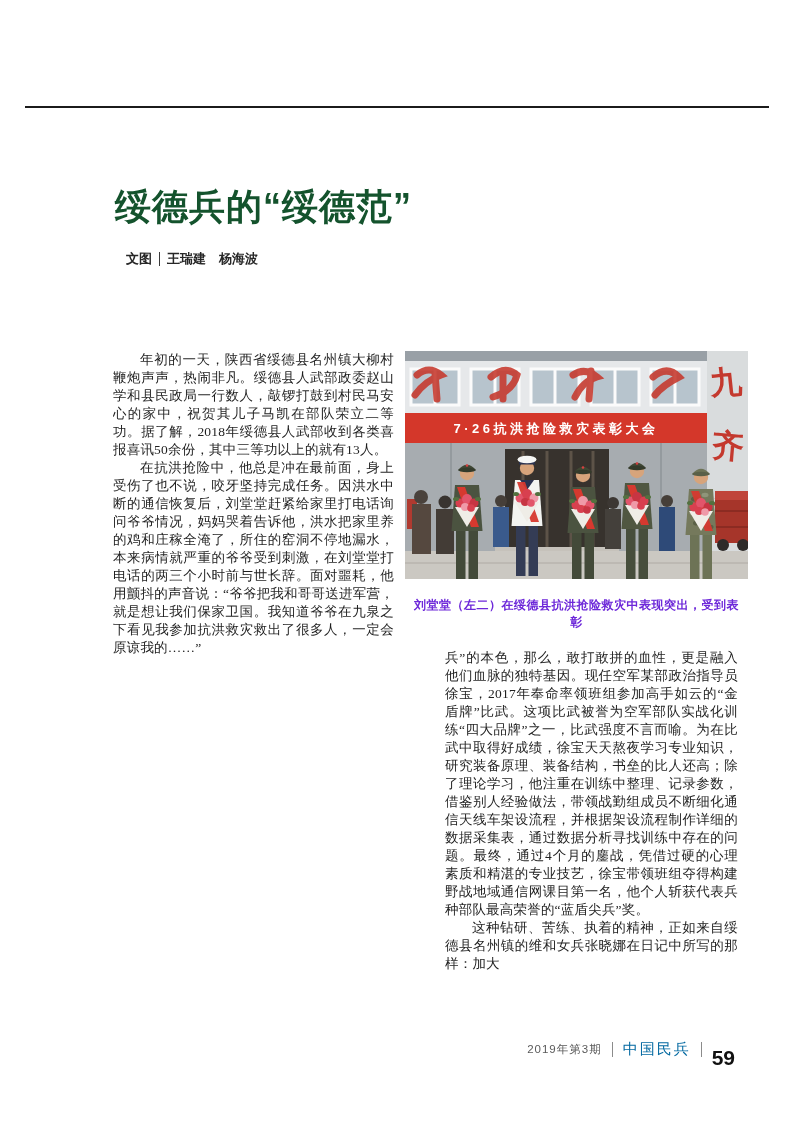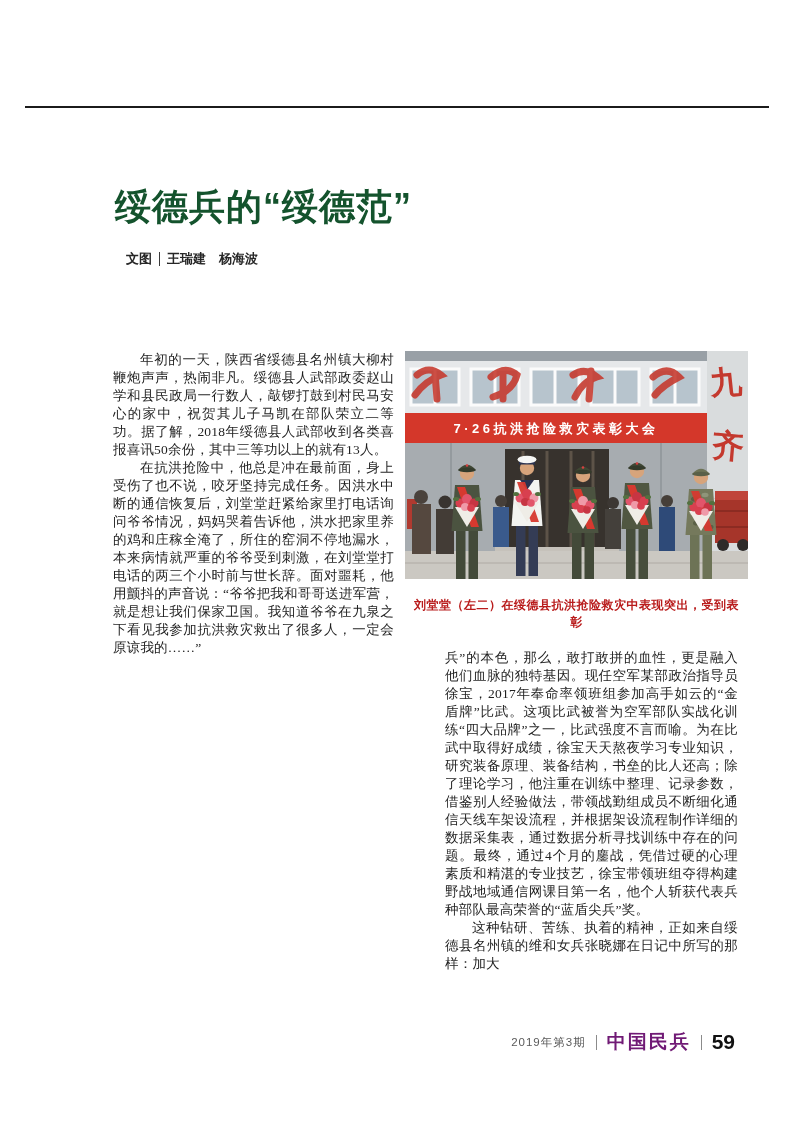--- a/index.html
+++ b/index.html
@@ -25,30 +25,30 @@
     text-indent:2em;color:#1f1f1f;letter-spacing:0.2px;
   }
   .col p.cont{text-indent:0;}
   .col-left{left:113px;top:351px;width:281px;height:645px;}
   .col-right{left:405px;top:649px;width:293px;height:340px;margin-left:40px;}
   .photo-block{position:absolute;left:405px;top:351px;width:343px;}
   .photo-frame{display:block;}
   .photo-caption{
     margin:18px 6px 0 6px;text-align:center;
     font-family:"Liberation Sans","DejaVu Sans",sans-serif;
-    font-size:12px;font-weight:700;color:#b91c1c;letter-spacing:0.5px;
+    font-size:12px;font-weight:700;color:#6d28d9;letter-spacing:0.5px;
   }
   .page-footer{
     position:absolute;top:1029px;right:59px;display:flex;align-items:center;gap:10px;
     font-family:"Liberation Sans","DejaVu Sans",sans-serif;
   }
   .footer-issue{font-size:11.5px;color:#5a5a5a;letter-spacing:1px;}
   .footer-sep{width:1px;height:15px;background:#8b8b8b;}
-  .footer-mag{font-size:19px;font-weight:700;color:#701a75;letter-spacing:2px;}
-  .footer-num{font-size:21px;font-weight:700;color:#111111;}
+  .footer-mag{font-size:15px;font-weight:400;color:#0369a1;letter-spacing:2px;}
+  .footer-num{font-size:21px;font-weight:700;color:#111111;margin-top:17px;}
   .svg-sans{font-family:"Liberation Sans","DejaVu Sans",sans-serif;}
 </style>
 </head>
 <body>
 
 <div class="page">
 
   <div class="top-rule"></div>
 
   <h1 class="article-title">绥德兵的“绥德范”</h1>

